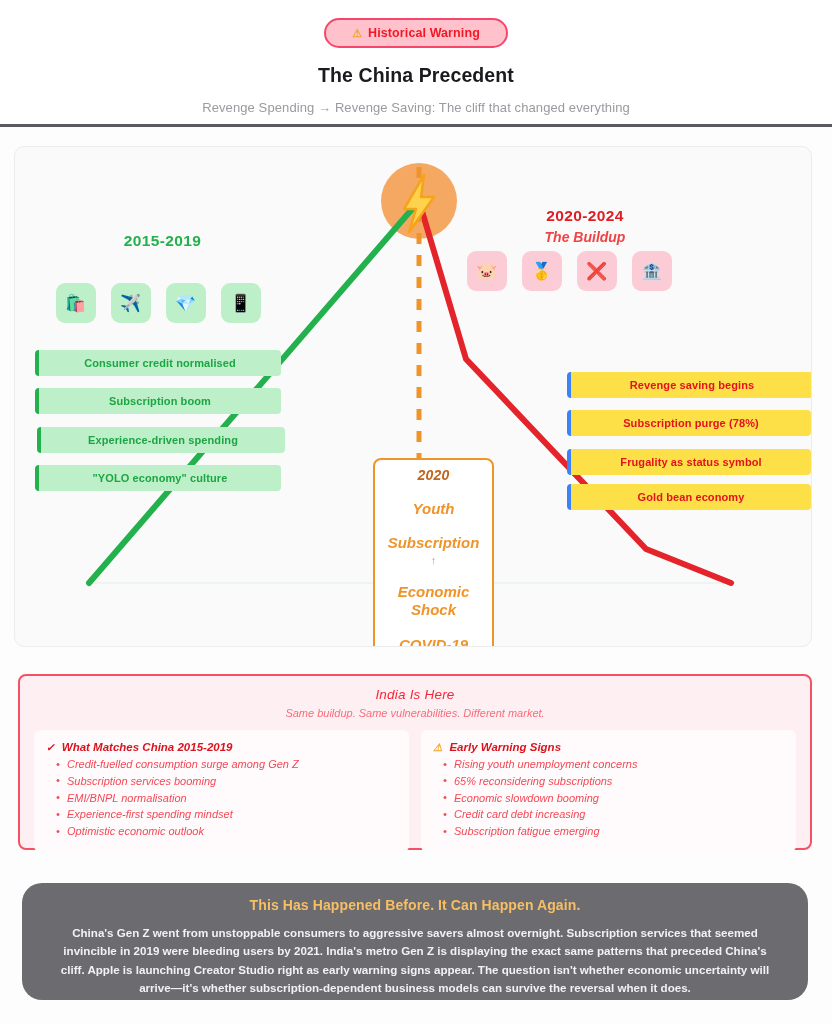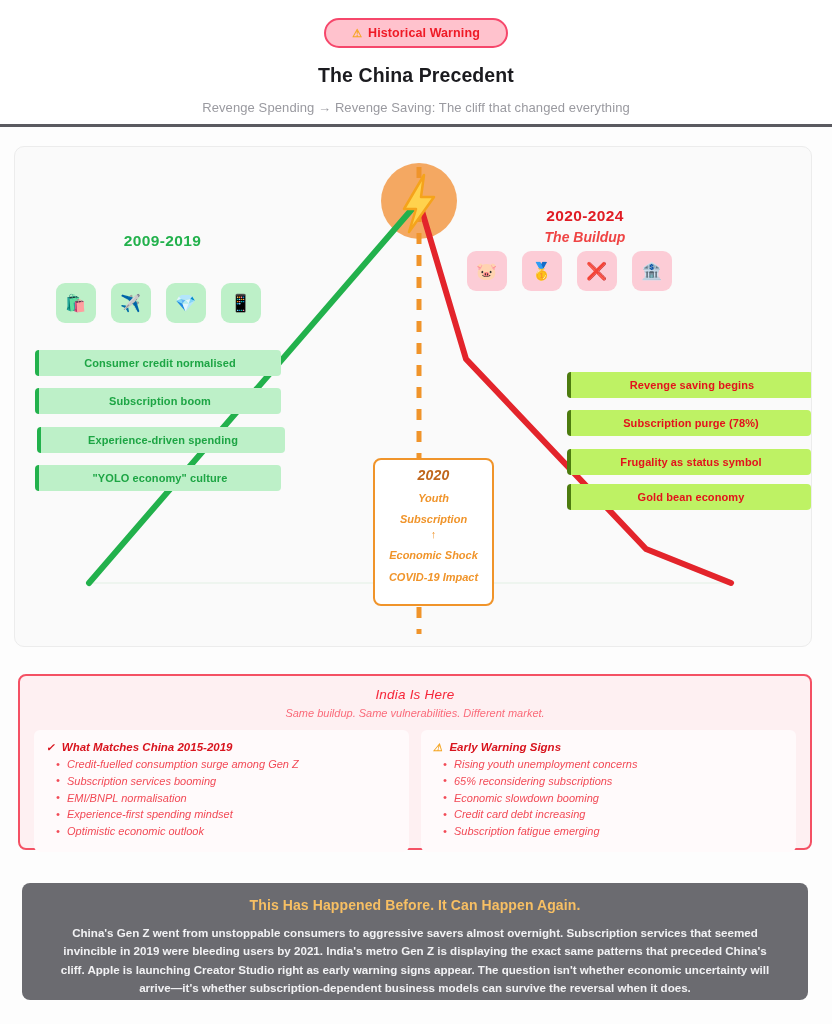--- a/index.html
+++ b/index.html
@@ -113,44 +113,44 @@
     border-radius: 4px;
     letter-spacing: .1px;
     white-space: nowrap;
   }
   .pill-green {
     background: #bdf0c8;
     color: #1da544;
     border-left: 4px solid #22b14c;
   }
   .pill-pink {
-    background: #bef264;
+    background: #fde047;
     color: #e3121c;
-    border-left: 4px solid #4d7c0f;
+    border-left: 4px solid #3b82f6;
   }
 
   
   .callout {
     position: absolute;
     left: 358px; top: 311px;
     width: 121px;
     background: #ffffff;
     border: 2px solid #f0942a;
     border-radius: 8px;
     padding: 7px 4px 20px;
     text-align: center;
     line-height: 1.22;
   }
   .callout .c-year {
     font-size: 14px; font-weight: bold; font-style: italic;
     color: #c0651b; letter-spacing: .2px;
   }
   .callout .c-line {
-    font-size: 11px; font-weight: bold; font-style: italic;
-    color: #f0942a; margin-top: 8px;
+    font-size: 15px; font-weight: bold; font-style: italic;
+    color: #f0942a; margin-top: 16px;
   }
   .callout .c-arrow { font-size: 11px; color: #f0942a; margin-top: 1px; }
 
   
   .india-panel {
     position: absolute;
     left: 18px; top: 674px;
     width: 794px; height: 176px;
     background: #fef0f2;
     border: 2px solid #f45164;
@@ -209,21 +209,21 @@
     color: #f24a56;
     font-size: 11px;
   }
 
   
   .footer {
     position: absolute;
     left: 22px; top: 883px;
     width: 786px; height: 117px;
     background: #6b6b70;
-    border-radius: 8px;
+    border-radius: 20px;
     padding: 14px 30px;
     text-align: center;
   }
   .footer-title {
     font-size: 14px;
     font-weight: bold;
     color: #f7bf63;
     letter-spacing: .1px;
   }
   .footer-body {
@@ -263,21 +263,21 @@
       <polyline points="404,54 451,212 631,402 716,436" fill="none" stroke="#e3242b" stroke-width="6" stroke-linecap="round" stroke-linejoin="round"></polyline>
 
       <line x1="404" y1="20" x2="404" y2="487" stroke="#f0942a" stroke-width="5" stroke-dasharray="11 11" stroke-linecap="butt"></line>
 
       <g>
         <path d="M409 28 L389 62 L401 62 L394 85 L419 50 L406 50 Z" fill="#ffd24d" stroke="#f5a31b" stroke-width="2.5" stroke-linejoin="round"></path>
       </g>
     </svg>
 
     <div class="era-label era-left">
-      <div class="era-years">2009-2019</div>
+      <div class="era-years">2015-2019</div>
     </div>
 
     <div class="era-label era-right">
       <div class="era-years">2020-2024</div>
       <div class="era-name">The Buildup</div>
     </div>
 
     <div class="chip-row chip-row-left">
       <div class="chip chip-green">🛍️</div>
       <div class="chip chip-green">✈️</div>

